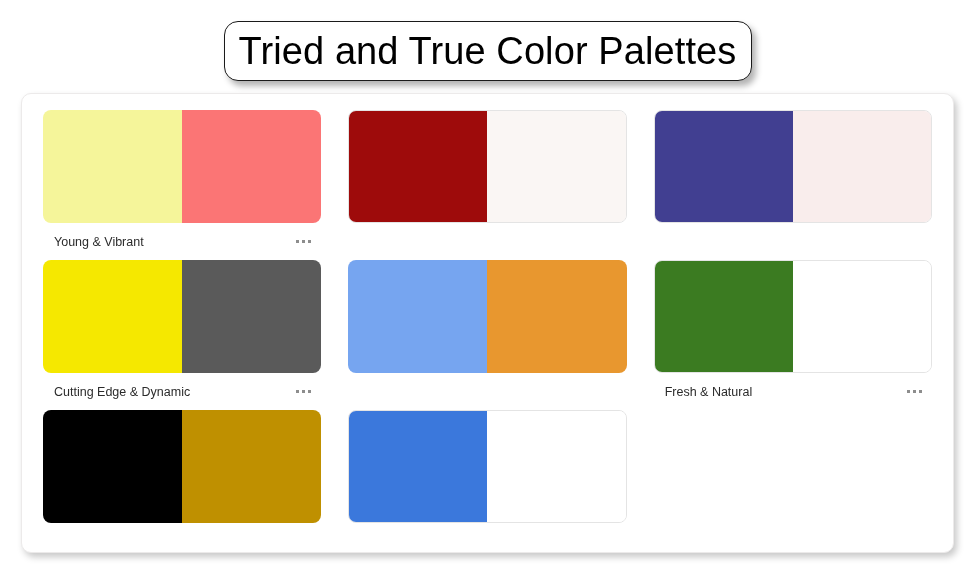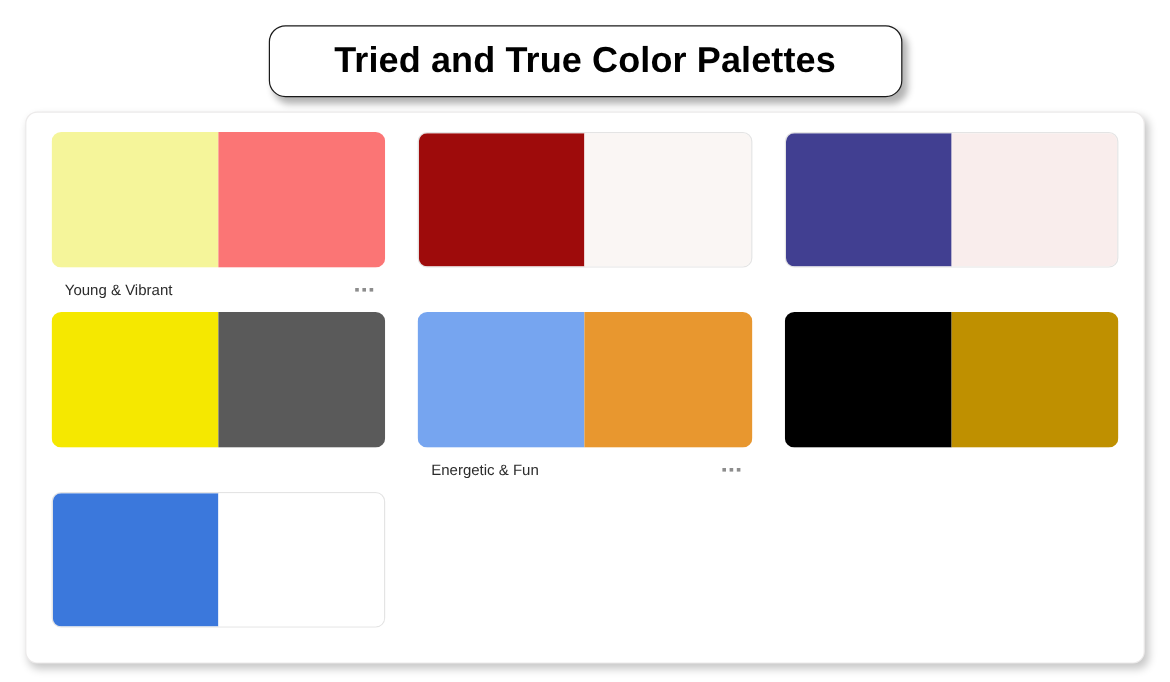--- a/index.html
+++ b/index.html
@@ -30,22 +30,22 @@
     box-sizing: border-box;
     background: #ffffff;
     border: 1.6px solid #1a1a1a;
     border-radius: 14px;
     display: flex;
     align-items: center;
     justify-content: center;
     box-shadow: 4px 5px 6px rgba(0,0,0,0.30);
   }
   .title-text {
-    font-size: 30px;
-    font-weight: bold;
+    font-size: 38px;
+    font-weight: normal;
     color: #000000;
     letter-spacing: 0.1px;
     white-space: nowrap;
   }
 
   
   .panel {
     position: absolute;
     left: 21px;
     top: 93px;
@@ -151,28 +151,42 @@
         <div class="swatch outlined">
           <div class="swatch-half" style="background: rgb(65, 63, 145);"></div>
           <div class="swatch-half" style="background: rgb(249, 237, 236);"></div>
         </div>
       </div>
       <div class="card">
         <div class="swatch">
           <div class="swatch-half" style="background: rgb(245, 232, 0);"></div>
           <div class="swatch-half" style="background: rgb(90, 90, 90);"></div>
         </div>
+        <div class="card-footer">
+          <div class="card-label">Cutting Edge &amp; Dynamic</div>
+          <div class="more-menu">
+            <span></span>
+            <span></span>
+            <span></span>
+          </div>
+        </div>
       </div>
       <div class="card">
         <div class="swatch">
           <div class="swatch-half" style="background: rgb(118, 165, 240);"></div>
           <div class="swatch-half" style="background: rgb(232, 151, 47);"></div>
         </div>
+      </div>
+      <div class="card">
+        <div class="swatch outlined">
+          <div class="swatch-half" style="background: rgb(59, 123, 33);"></div>
+          <div class="swatch-half" style="background: rgb(255, 255, 255);"></div>
+        </div>
         <div class="card-footer">
-          <div class="card-label">Energetic &amp; Fun</div>
+          <div class="card-label">Fresh &amp; Natural</div>
           <div class="more-menu">
             <span></span>
             <span></span>
             <span></span>
           </div>
         </div>
       </div>
       <div class="card">
         <div class="swatch">
           <div class="swatch-half" style="background: rgb(0, 0, 0);"></div>

